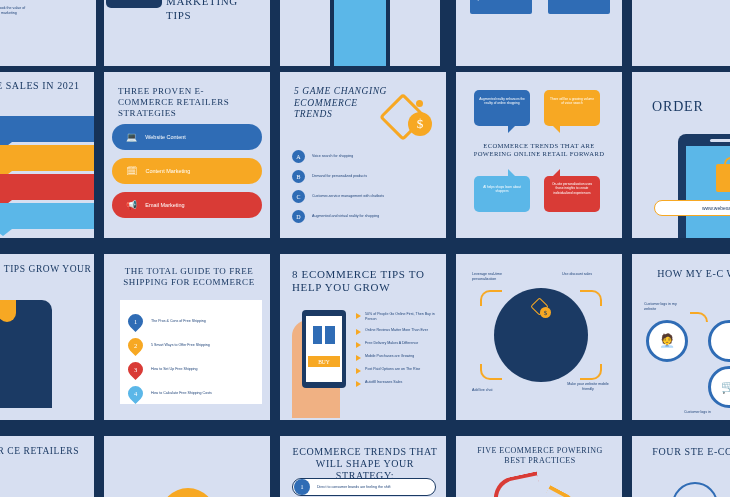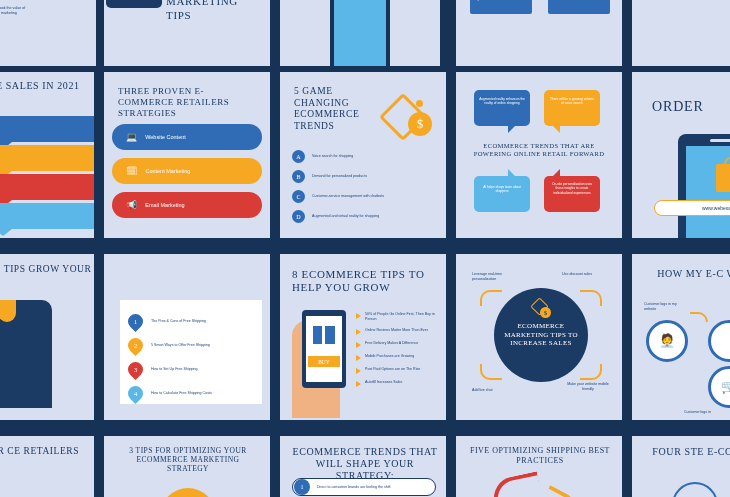--- a/index.html
+++ b/index.html
@@ -154,21 +154,21 @@
       <span style="margin:0 8px 0 14px;font-size:9px;">🗓</span>
       <span style="font-size:5.5px;">Content Marketing</span>
     </div>
     <div class="pill" style="left:8px;top:120px;width:150px;height:26px;background:#d93b36;">
       <span style="margin:0 8px 0 14px;font-size:9px;">📢</span>
       <span style="font-size:5.5px;">Email Marketing</span>
     </div>
   </div>
 
   <div class="card row2 col-c">
-    <div class="ttl" style="position:absolute;left:14px;top:14px;width:96px;font-size:9.5px;">5 GAME CHANGING ECOMMERCE TRENDS</div>
+    <div class="ttl" style="position:absolute;left:14px;top:14px;width:96px;font-size:9.5px;font-style:italic;">5 GAME CHANGING ECOMMERCE TRENDS</div>
     <div style="position:absolute;left:100px;top:22px;width:58px;height:44px;">
       <div style="position:absolute;left:6px;top:6px;width:34px;height:34px;border:3px solid #f7a823;border-radius:4px;transform:rotate(45deg);"></div>
       <div style="position:absolute;left:36px;top:6px;width:7px;height:7px;background:#f7a823;border-radius:50%;"></div>
       <div style="position:absolute;left:28px;top:18px;width:24px;height:24px;background:#f7a823;border-radius:50%;color:#fff;font-size:13px;font-family:'Liberation Serif',serif;display:flex;align-items:center;justify-content:center;">$</div>
     </div>
     <div style="position:absolute;left:12px;top:78px;width:150px;">
       <div style="display:flex;align-items:center;margin-bottom:7px;">
         <span class="circ" style="width:13px;height:13px;background:#2f6cb5;font-size:6px;flex:none;">A</span>
         <span class="body-txt" style="margin-left:7px;">Voice search for shopping</span>
       </div>
@@ -223,20 +223,21 @@
     <div class="ttl" style="position:absolute;left:6px;top:10px;width:156px;font-size:9.5px;">PROS SHARE TIPS GROW YOUR STORE</div>
     <div style="position:absolute;left:-10px;top:46px;width:130px;height:108px;background:#1b3a64;border-radius:0 10px 0 0;"></div>
     <div style="position:absolute;left:-14px;top:46px;width:126px;height:22px;">
 
       <span style="position:absolute;left:80px;width:18px;height:22px;background:#f7a823;border-radius:0 0 9px 9px;"></span>
     </div>
 
   </div>
 
   <div class="card row3 col-b">
+    <div class="ttl" style="position:absolute;left:10px;top:12px;width:150px;font-size:9px;text-align:center;">THE TOTAL GUIDE TO FREE SHIPPING FOR ECOMMERCE</div>
     <div class="white-box" style="left:16px;top:46px;width:142px;height:104px;">
       <div style="position:absolute;left:8px;top:14px;display:flex;align-items:center;">
         <span class="num-drop" style="background:#2f6cb5;">
             <span>1</span>
           </span>
         <span class="body-txt" style="margin-left:8px;width:104px;">The Pros &amp; Cons of Free Shipping</span>
       </div>
       <div style="position:absolute;left:8px;top:38px;display:flex;align-items:center;">
         <span class="num-drop" style="background:#f7a823;">
             <span>2</span>
@@ -297,21 +298,20 @@
   </div>
 
   <div class="card row3 col-d">
     <div class="body-txt" style="position:absolute;left:16px;top:18px;width:52px;">Leverage real-time personalization</div>
     <div class="body-txt" style="position:absolute;left:106px;top:18px;width:52px;">Use discount sales</div>
     <div style="position:absolute;left:38px;top:34px;width:94px;height:94px;background:#1b3a64;border-radius:50%;">
       <div style="position:absolute;left:38px;top:10px;width:20px;height:20px;">
         <div style="position:absolute;left:1px;top:2px;width:13px;height:13px;border:1.4px solid #f7a823;border-radius:2px;transform:rotate(45deg);"></div>
         <div style="position:absolute;left:8px;top:9px;width:11px;height:11px;background:#f7a823;border-radius:50%;color:#1b3a64;font-size:7px;font-family:'Liberation Serif',serif;display:flex;align-items:center;justify-content:center;">$</div>
       </div>
-      <div class="ttl" style="position:absolute;left:8px;top:34px;width:78px;color:#fff;font-size:7px;text-align:center;letter-spacing:.04em;">ECOMMERCE MARKETING TIPS TO INCREASE SALES</div>
     </div>
     <div style="position:absolute;left:24px;top:36px;width:22px;height:16px;border-top:2px solid #f7a823;border-left:2px solid #f7a823;border-radius:10px 0 0 0;"></div>
     <div style="position:absolute;left:124px;top:36px;width:22px;height:16px;border-top:2px solid #f7a823;border-right:2px solid #f7a823;border-radius:0 10px 0 0;"></div>
     <div style="position:absolute;left:24px;top:110px;width:22px;height:16px;border-bottom:2px solid #f7a823;border-left:2px solid #f7a823;border-radius:0 0 0 10px;"></div>
     <div style="position:absolute;left:124px;top:110px;width:22px;height:16px;border-bottom:2px solid #f7a823;border-right:2px solid #f7a823;border-radius:0 0 10px 0;"></div>
     <div class="body-txt" style="position:absolute;left:16px;top:134px;width:52px;">Add live chat</div>
     <div class="body-txt" style="position:absolute;left:106px;top:128px;width:52px;text-align:center;">Make your website mobile friendly</div>
   </div>
 
   <div class="card row3 col-e">
@@ -323,36 +323,35 @@
     <div class="circ" style="position:absolute;left:76px;top:112px;width:42px;height:42px;background:#fff;border:3px solid #2f6cb5;font-size:13px;">🛒</div>
     <div class="body-txt" style="position:absolute;left:52px;top:156px;width:70px;">Customer logs in</div>
   </div>
 
   <div class="card row4 col-a">
     <div class="ttl" style="position:absolute;left:6px;top:10px;width:156px;font-size:9.5px;">ING TIPS FOR CE RETAILERS</div>
     <div class="body-txt" style="position:absolute;left:2px;top:54px;width:110px;">us on the personal connection</div>
   </div>
 
   <div class="card row4 col-b">
-    <div class="ttl" style="position:absolute;left:14px;top:10px;width:140px;font-size:7.5px;text-align:center;">3 TIPS FOR OPTIMIZING YOUR ECOMMERCE MARKETING STRATEGY</div>
     <div style="position:absolute;left:56px;top:52px;width:56px;height:56px;background:#f7a823;border-radius:50%;color:#fff;font-size:4px;text-align:center;padding-top:14px;line-height:1.5;">
       
     </div>
   </div>
 
   <div class="card row4 col-c">
     <div class="ttl" style="position:absolute;left:10px;top:10px;width:150px;font-size:10px;text-align:center;">ECOMMERCE TRENDS THAT WILL SHAPE YOUR STRATEGY:</div>
     <div style="position:absolute;left:12px;top:42px;width:144px;height:18px;background:#fff;border:1.4px solid #1b3a64;border-radius:9px;display:flex;align-items:center;">
       <span class="circ" style="width:16px;height:16px;background:#2f6cb5;font-size:6px;margin-left:1px;flex:none;">1</span>
       <span class="body-txt" style="margin-left:7px;">Direct to consumer brands are feeling the shift</span>
     </div>
   </div>
 
   <div class="card row4 col-d">
-    <div class="ttl" style="position:absolute;left:14px;top:10px;width:140px;font-size:8px;text-align:center;">FIVE OPTIMIZING SHIPPING BEST PRACTICES</div>
+    <div class="ttl" style="position:absolute;left:14px;top:10px;width:140px;font-size:8px;text-align:center;">FIVE ECOMMERCE POWERING BEST PRACTICES</div>
     <div style="position:absolute;left:36px;top:40px;width:48px;height:26px;border-top:4px solid #d93b36;border-left:4px solid #d93b36;border-radius:22px 0 0 0;transform:rotate(-12deg);"></div>
     <div style="position:absolute;left:88px;top:56px;width:34px;height:18px;border-top:4px solid #f7a823;border-right:4px solid #f7a823;border-radius:0 16px 0 0;transform:rotate(28deg);"></div>
   </div>
 
   <div class="card row4 col-e">
     <div class="ttl" style="position:absolute;left:14px;top:10px;width:150px;font-size:10px;text-align:center;">FOUR STE E-COMMERCE E</div>
     <div class="circ" style="position:absolute;left:40px;top:46px;width:46px;height:46px;background:transparent;border:2.5px solid #2f6cb5;"></div>
   </div>
 
 </div>

